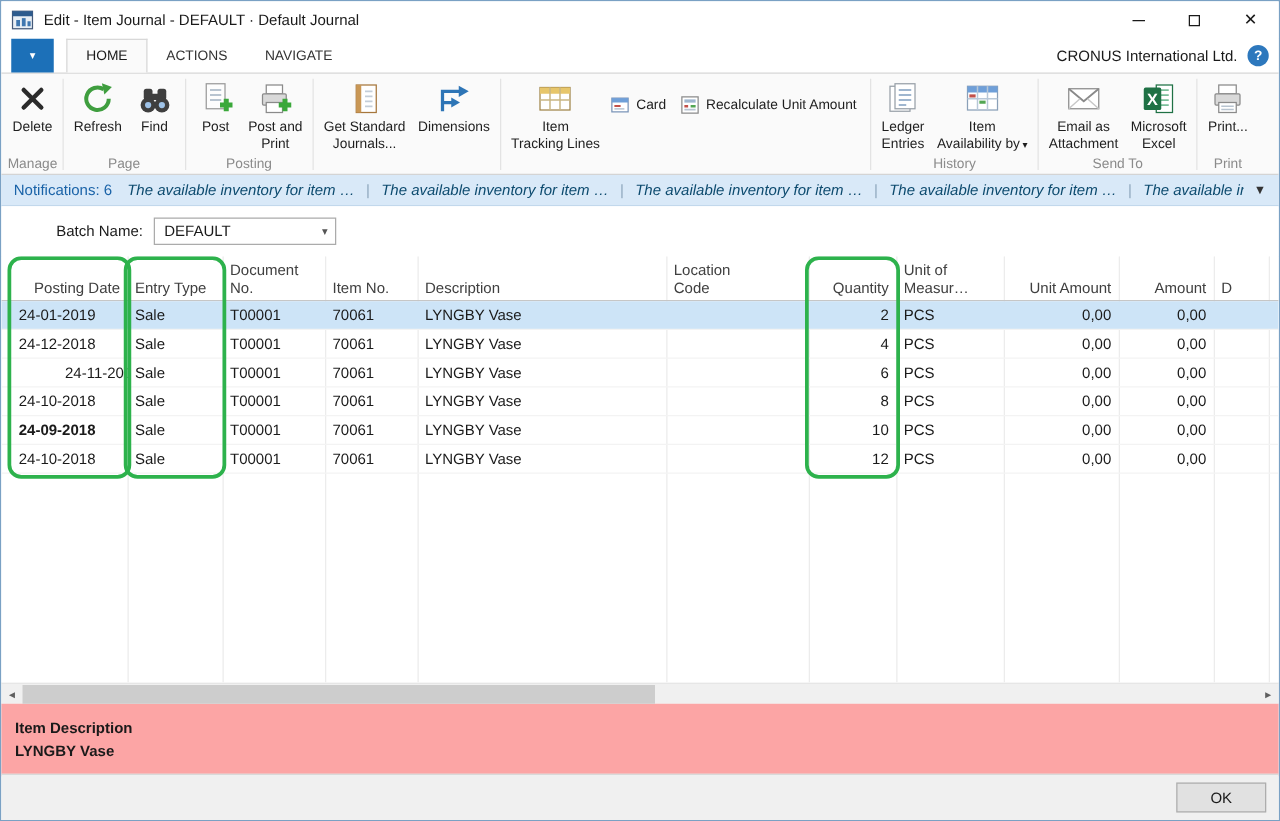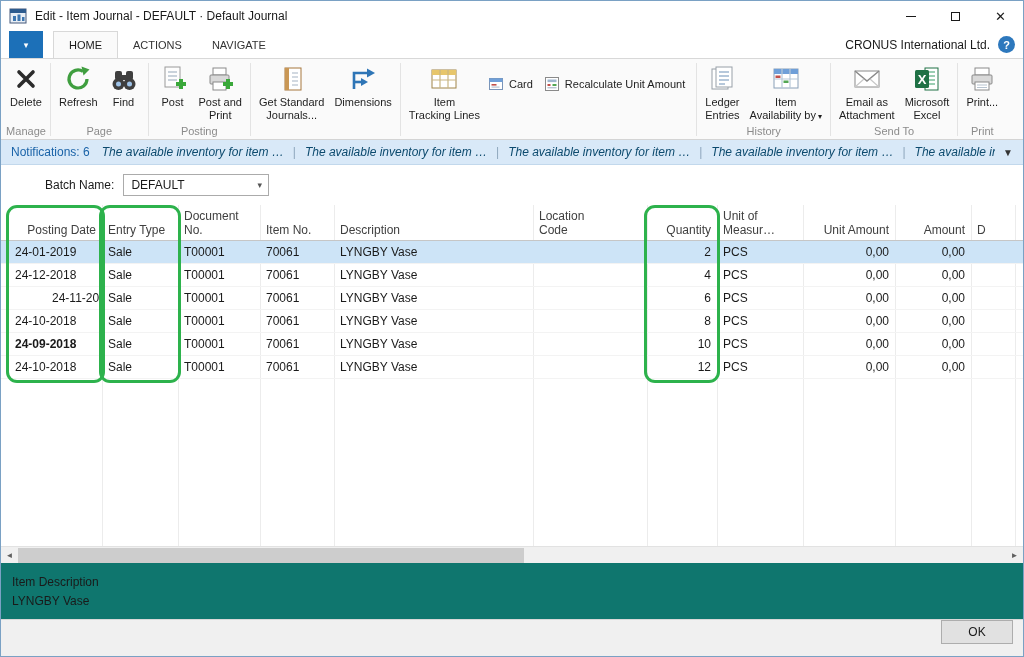--- a/index.html
+++ b/index.html
@@ -63,23 +63,23 @@
 .colsep{position:absolute;top:0;height:341px;width:1px;background:#ececec;z-index:0;}
 .annotation{position:absolute;top:0;height:178px;border:3px solid #2db24c;border-radius:11px;z-index:5;pointer-events:none;}
 
 
 .hscroll{height:17px;background:#f0f0f0;display:flex;align-items:center;border-top:1px solid #e2e2e2;}
 .scroll-arrow{width:17px;height:17px;display:flex;align-items:center;justify-content:center;color:#5f5f5f;font-size:8px;}
 .scroll-thumb{height:15px;width:506px;background:#cdcdcd;}
 .scroll-track{flex:1;}
 
 
-.detailsarea{height:58px;background:#0f766e;padding:12px 11px 0 11px;}
+.detailsarea{height:58px;background:#fca5a5;padding:12px 11px 0 11px;font-weight:bold;}
 .details-label{margin-bottom:5px;}
-.okbar{position:absolute;left:0;right:0;bottom:0;height:37px;background:#f0f0f0;border-top:1px solid #d9d9d9;display:flex;align-items:flex-start;justify-content:flex-end;padding:0 10px;}
+.okbar{position:absolute;left:0;right:0;bottom:0;height:37px;background:#f0f0f0;border-top:1px solid #d9d9d9;display:flex;align-items:center;justify-content:flex-end;padding:0 10px;}
 .ok-btn{width:72px;height:24px;background:#e1e1e1;border:1px solid #adadad;font-size:12px;font-family:inherit;color:#1a1a1a;}
 </style>
 </head>
 <body>
 
 <div class="titlebar">
   <span class="app-icon">
     <svg viewBox="0 0 18 18">
         <rect x="1" y="2" width="16" height="14" fill="#e8eef5" stroke="#44597a"></rect>
         <rect x="1" y="2" width="16" height="4" fill="#2d5b8e"></rect>

